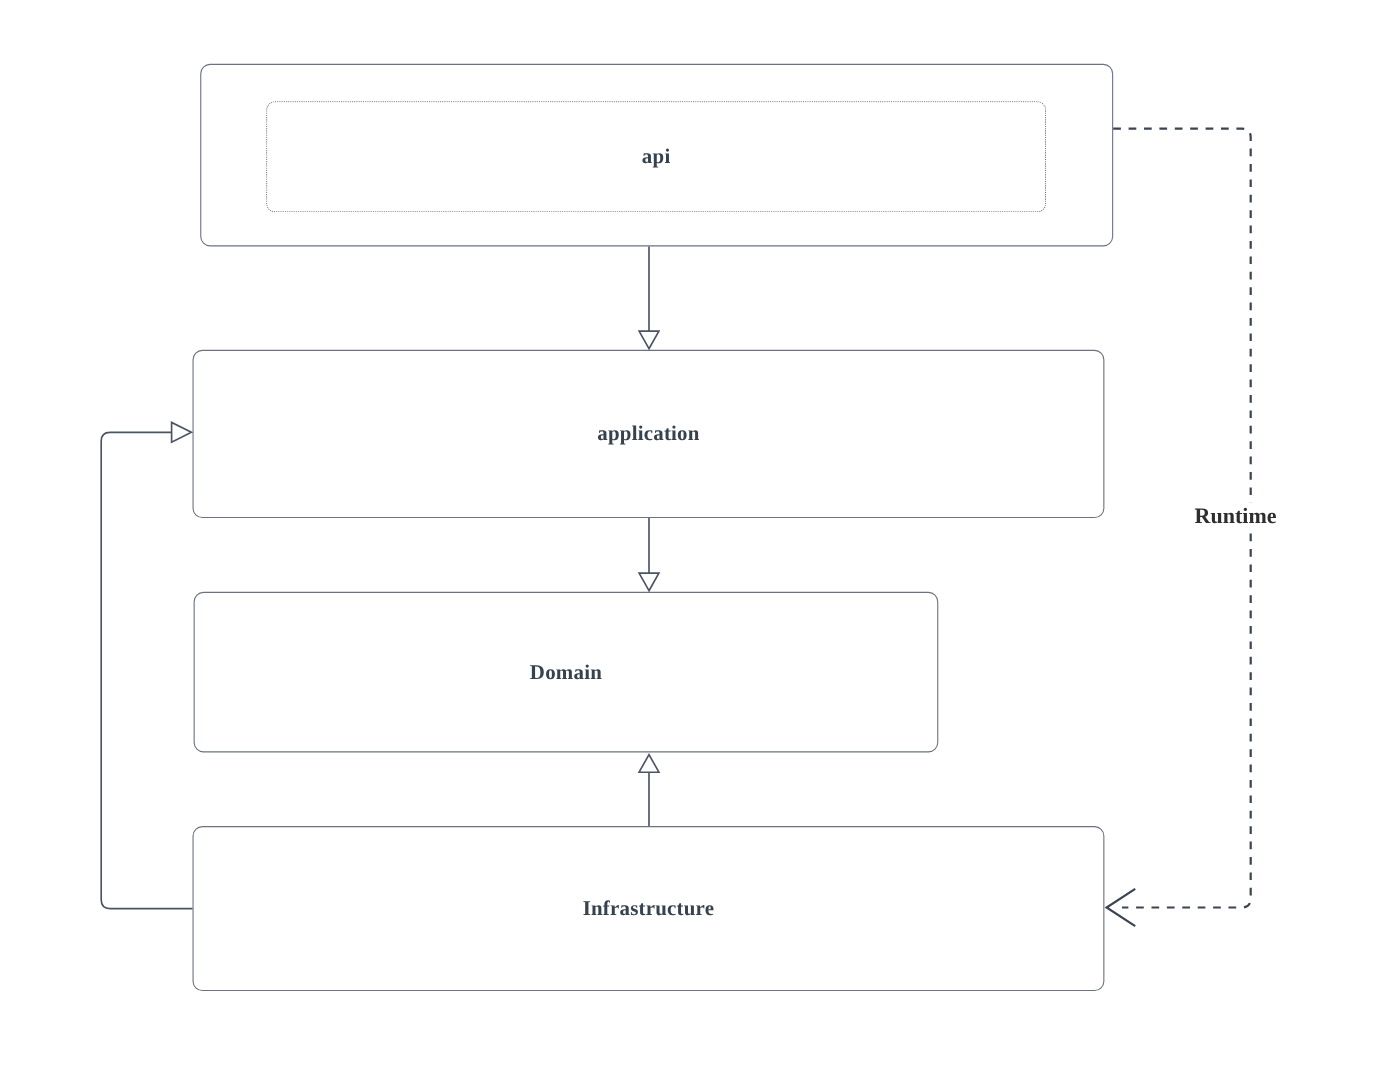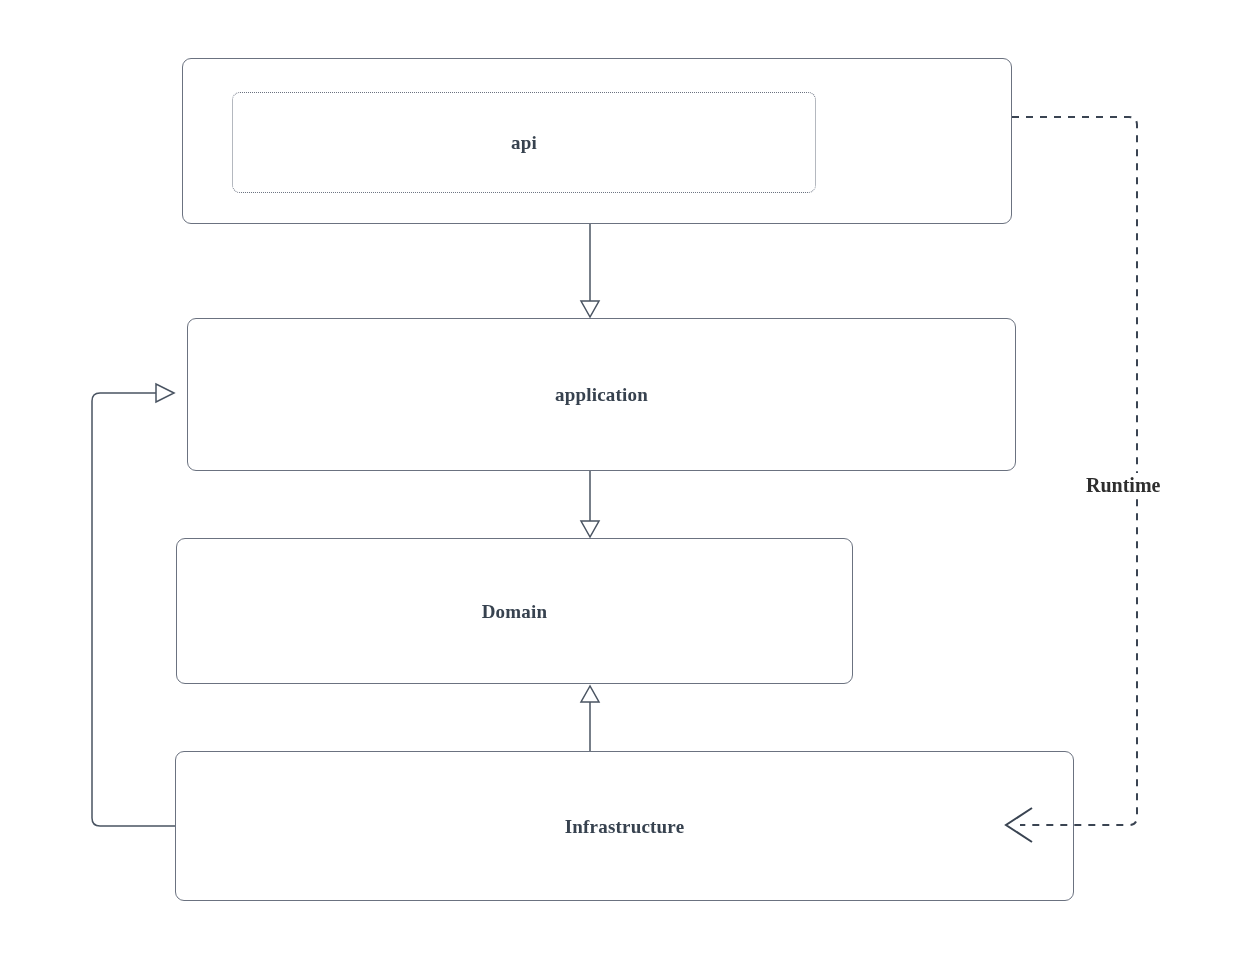--- a/index.html
+++ b/index.html
@@ -74,33 +74,33 @@
     line-height: 1.1;
   }
 </style>
 </head>
 <body>
 
 <div id="canvas">
 
   <div class="layer-box nested" style="left:182px; top:58px; width:830px; height:166px;">
   </div>
-  <div class="inner-dotted" style="left:232px; top:92px; width:584px; height:101px;align-items:center;">
+  <div class="inner-dotted" style="left:242px; top:92px; width:709px; height:101px;align-items:center;">
     <span class="layer-label">api</span>
   </div>
 
-  <div class="layer-box" style="left:175px; top:318px; width:829px; height:153px;margin-left:12px;">
+  <div class="layer-box" style="left:175px; top:318px; width:829px; height:153px;">
     <span class="layer-label">application</span>
   </div>
 
   <div class="layer-box" style="left:176px; top:538px; width:677px; height:146px;">
     <span class="layer-label">Domain</span>
   </div>
 
-  <div class="layer-box" style="left:175px; top:751px; width:899px; height:150px;">
+  <div class="layer-box" style="left:175px; top:751px; width:829px; height:150px;">
     <span class="layer-label">Infrastructure</span>
   </div>
 
   <svg id="connectors" viewBox="0 0 1260 978">
 
     <g>
       <line x1="590" y1="224" x2="590" y2="303" stroke="#4a5462" stroke-width="1.5"></line>
       <polygon points="590,317 581,301 599,301" fill="#ffffff" stroke="#4a5462" stroke-width="1.5" stroke-linejoin="miter"></polygon>
     </g>
 
@@ -118,15 +118,15 @@
       <path d="M 175 826 L 100 826 Q 92 826 92 818 L 92 401 Q 92 393 100 393 L 158 393" fill="none" stroke="#4a5462" stroke-width="1.5"></path>
       <polygon points="174,393 156,384 156,402" fill="#ffffff" stroke="#4a5462" stroke-width="1.5" stroke-linejoin="miter"></polygon>
     </g>
 
     <g>
       <path d="M 1012 117 L 1129 117 Q 1137 117 1137 125 L 1137 817 Q 1137 825 1129 825 L 1020 825" fill="none" stroke="#3a4452" stroke-width="2" stroke-dasharray="7 7"></path>
       <polyline points="1032,808 1006,825 1032,842" fill="none" stroke="#3a4452" stroke-width="2" stroke-linecap="butt" stroke-linejoin="miter"></polyline>
     </g>
   </svg>
 
-  <div class="edge-label" style="left:1082px; top:457px;margin-top:16px;">Runtime</div>
+  <div class="edge-label" style="left:1082px; top:457px;">Runtime</div>
 
 </div>
 
 </body></html>

